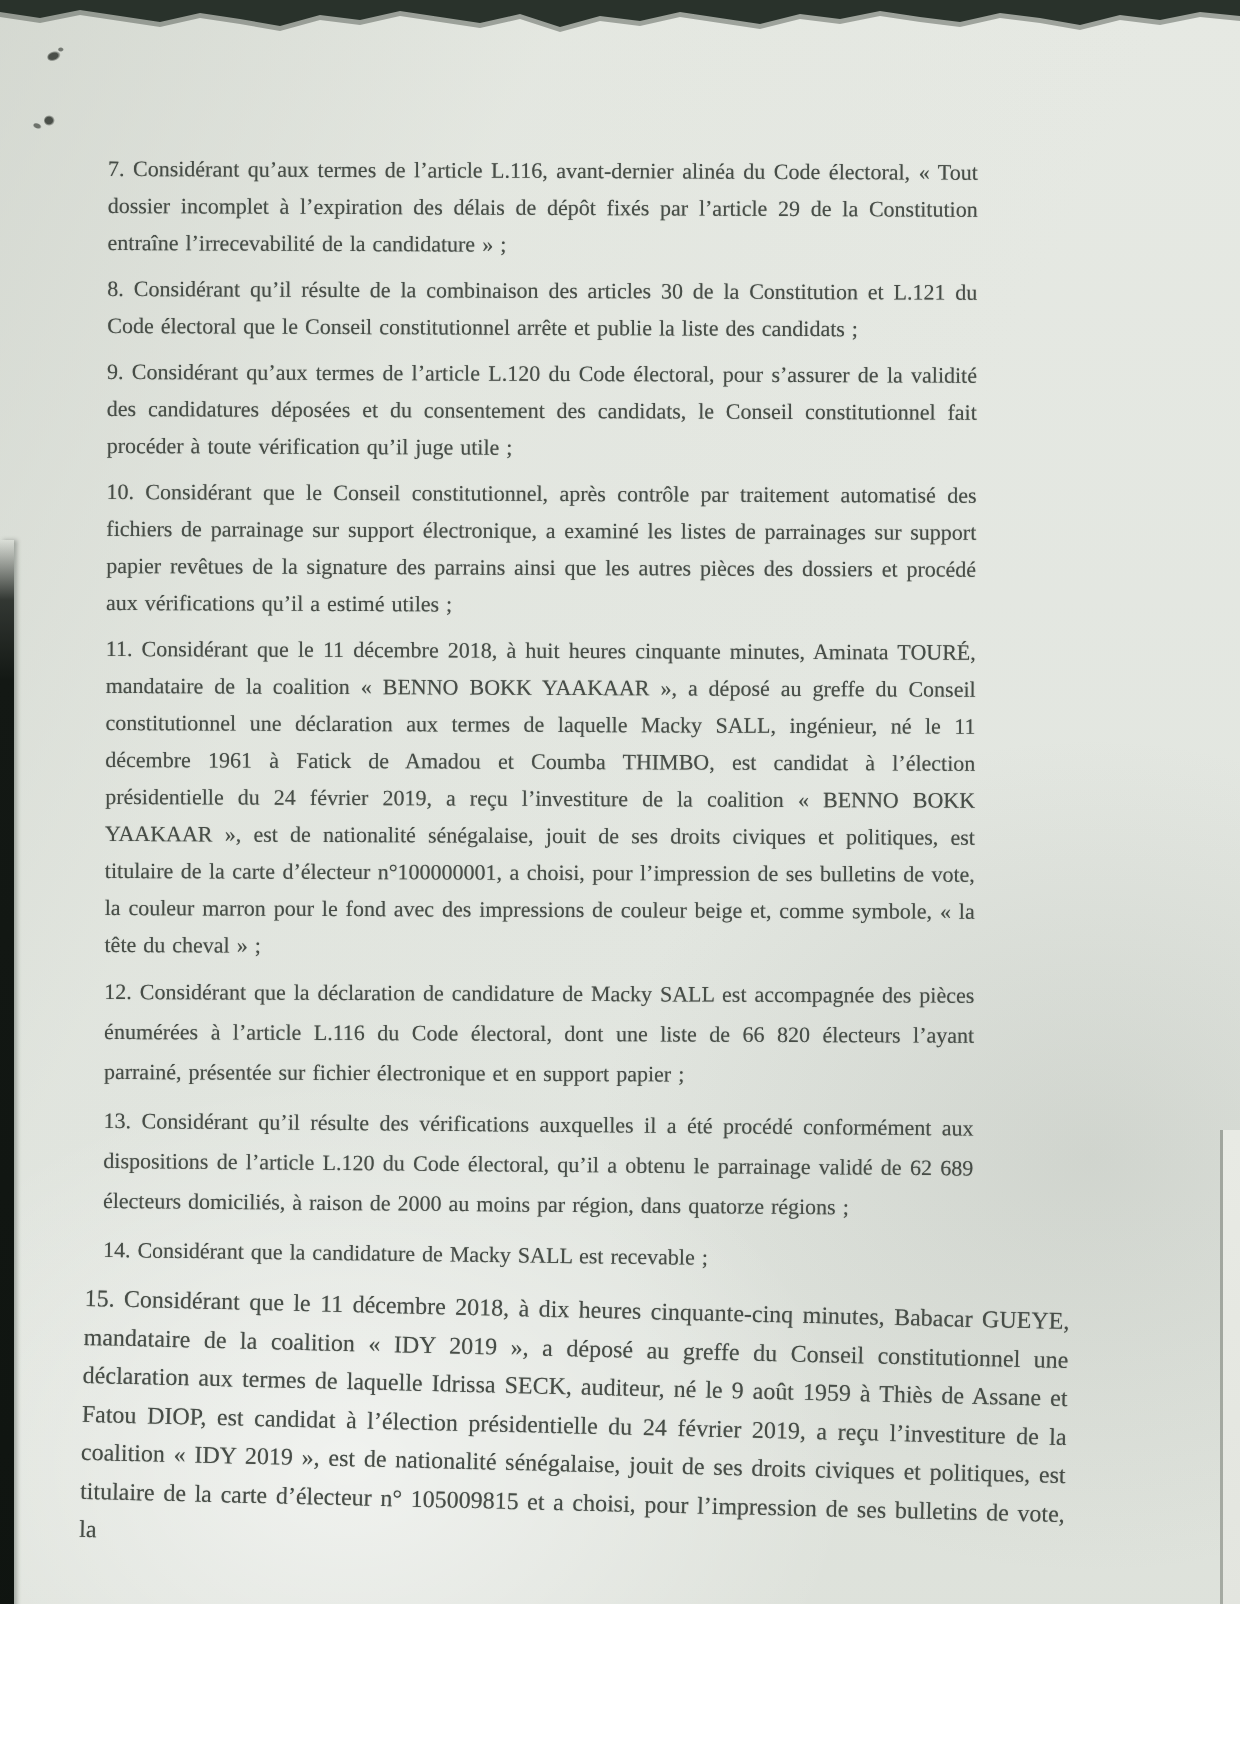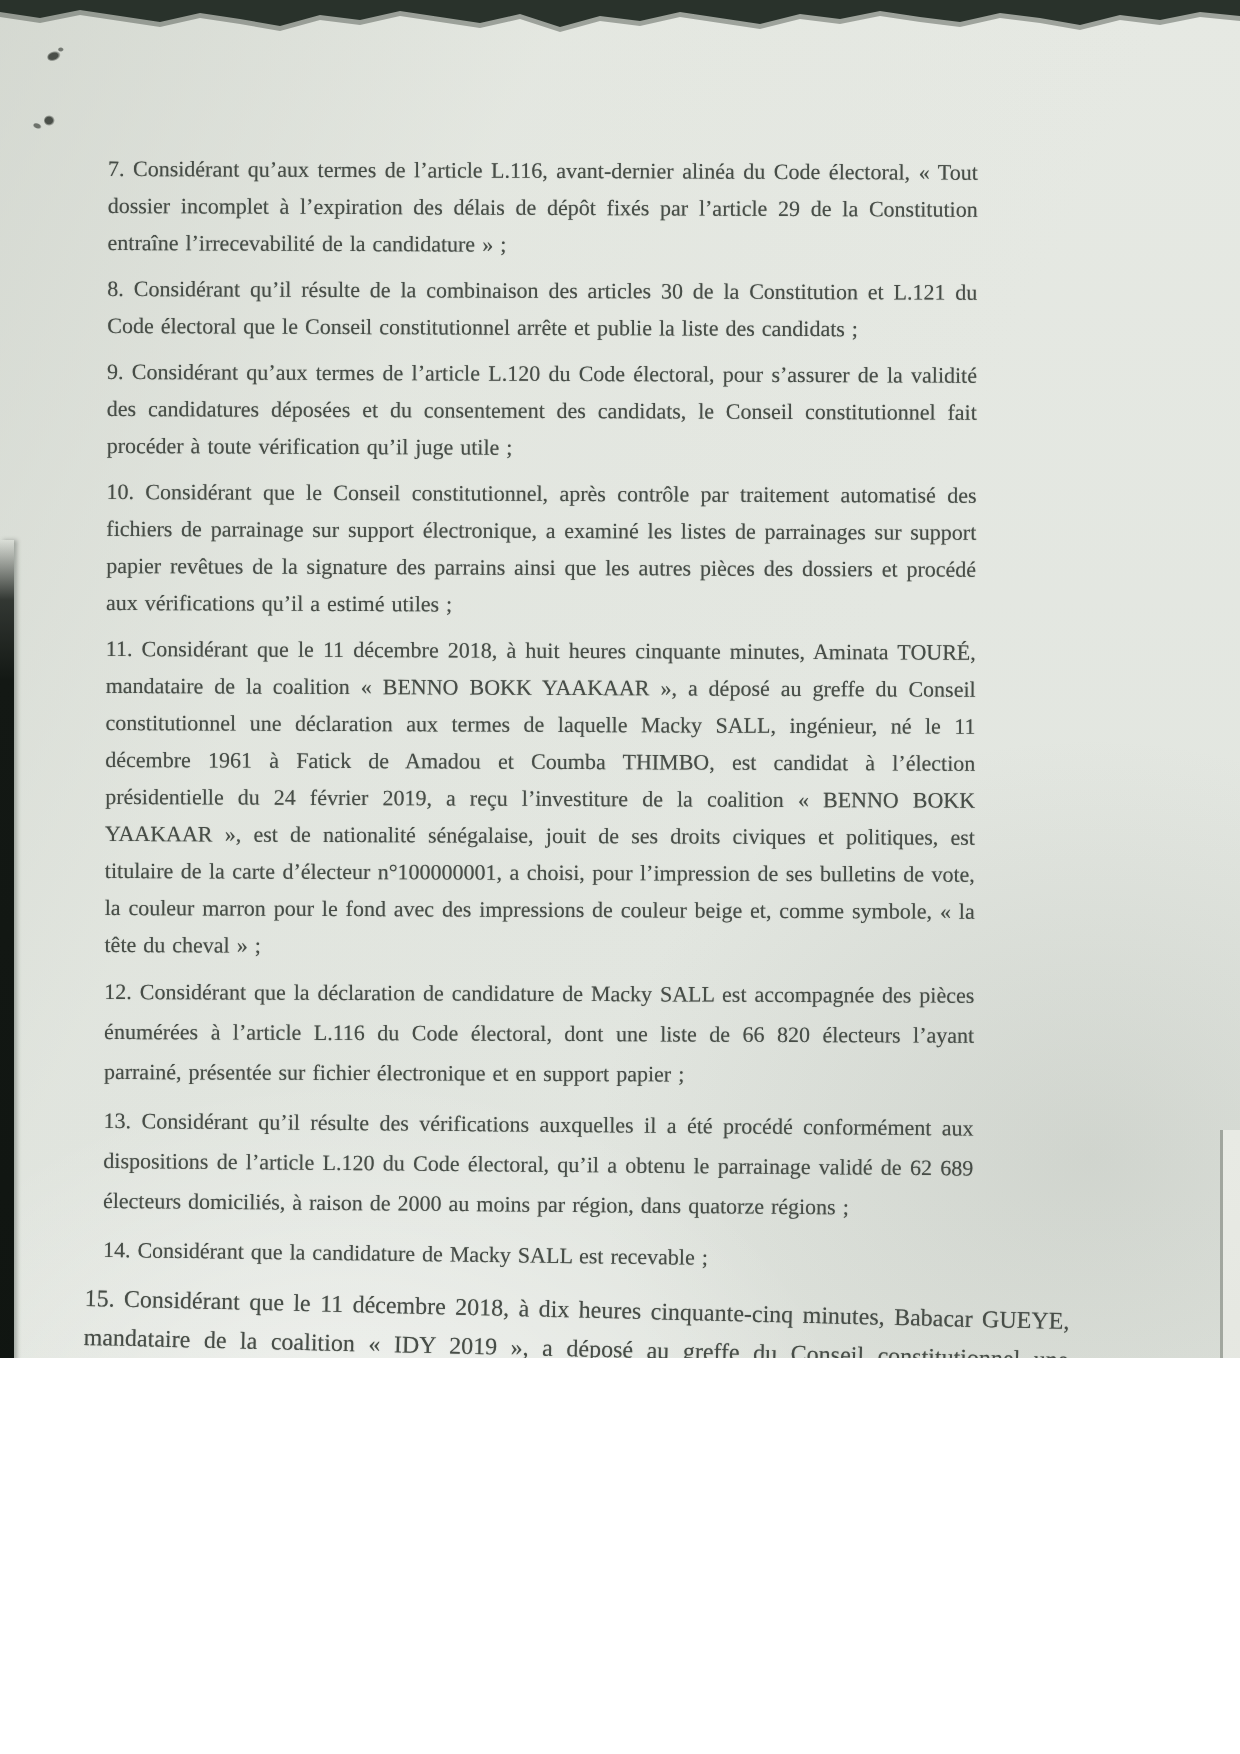--- a/index.html
+++ b/index.html
@@ -4,21 +4,21 @@
 <style>
   html, body {
     margin: 0;
     padding: 0;
     background: #ffffff;
     font-family: "Liberation Serif", serif;
   }
   .page {
     position: relative;
     width: 1240px;
-    height: 1358px;
+    height: 1604px;
     background: #ffffff;
     overflow: hidden;
   }
   
   .scan {
     position: absolute;
     left: 0; top: 0;
     width: 1240px;
     height: 1700px;
     background:

